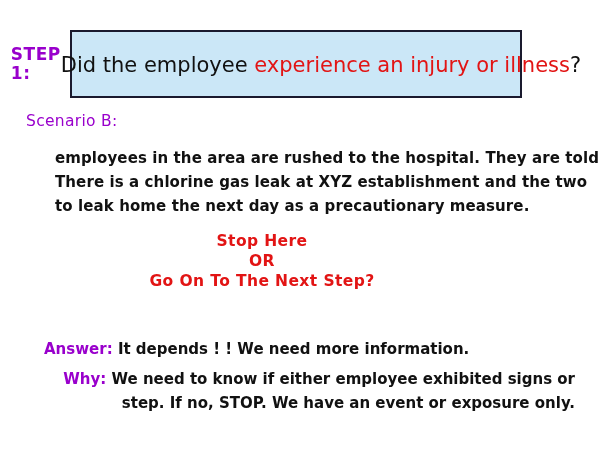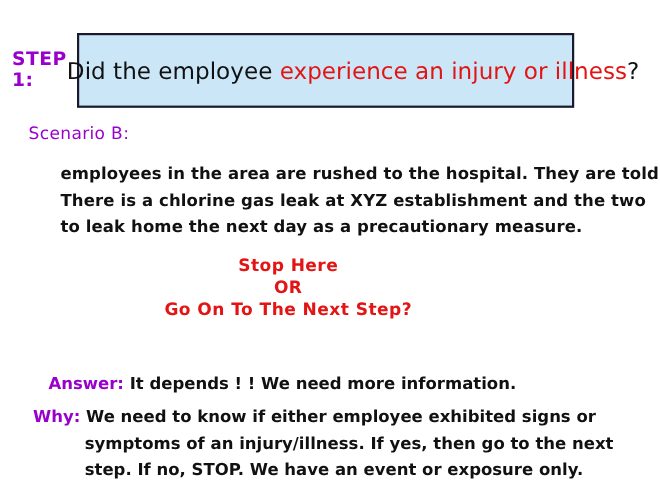--- a/index.html
+++ b/index.html
@@ -133,20 +133,21 @@
     font-weight: bold;
     line-height: 24px;
     color: #111111;
   }
   .why-block .lbl {
     color: #9900cc;
   }
   .why-block .ln {
     display: block;
     white-space: nowrap;
+    text-align: right;
   }
   .why-block .ln.indent {
     padding-left: 47px;
   }
 </style>
 </head>
 <body>
 
 <div class="slide">
 
@@ -170,17 +171,16 @@
     <span class="ln">OR</span>
     <span class="ln">Go On To The Next Step?</span>
   </div>
 
   <div class="answer-row">
     <span class="lbl">Answer:</span><span class="txt"> It depends ! !  We need more information.</span>
   </div>
 
   <div class="why-block">
     <span class="ln"><span class="lbl">Why:</span><span> We need to know if either employee exhibited signs or</span></span>
-    <span class="ln indent">symptoms of an injury/illness.  If yes, then go to the next</span>
     <span class="ln indent">step.  If no, STOP.  We have an event or exposure only.</span>
   </div>
 
 </div>
 
 </body></html>

